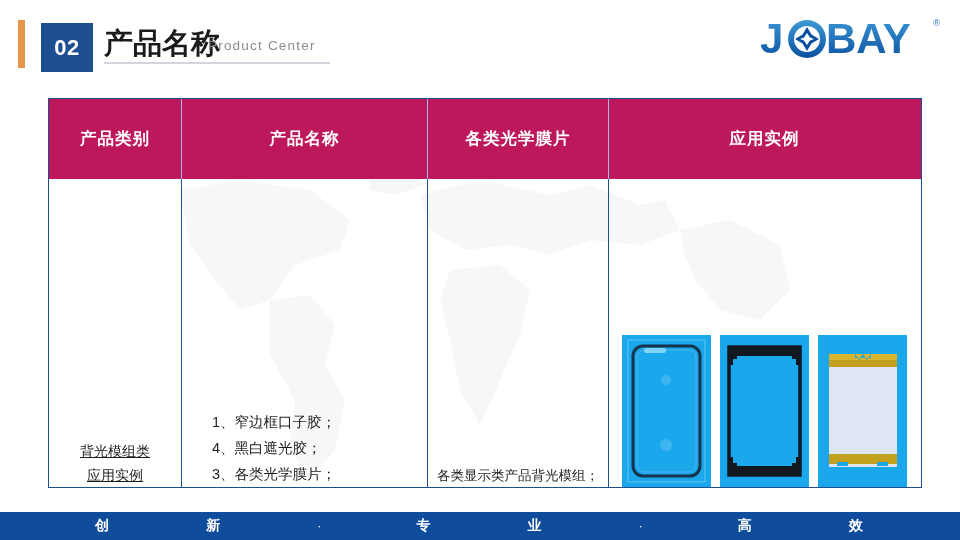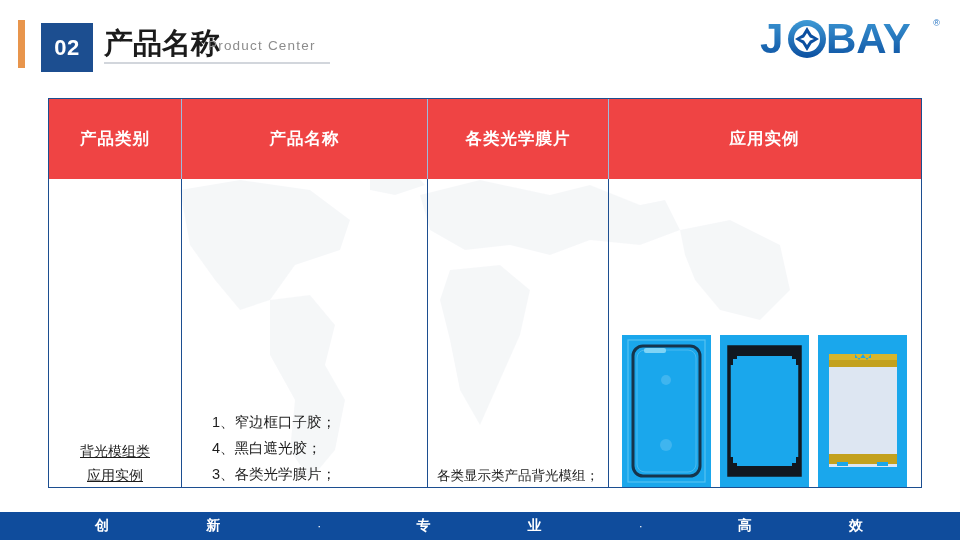--- a/index.html
+++ b/index.html
@@ -76,21 +76,21 @@
   
   .table {
     position: absolute;
     left: 48px; top: 98px;
     width: 874px; height: 390px;
     border: 1.5px solid #1c4e90;
   }
   .thead {
     display: flex;
     height: 80px;
-    background: #ef4444;
+    background: #be185d;
   }
   .thead .th {
     display: flex; align-items: center; justify-content: center;
     color: #ffffff;
     font-size: 16.5px;
     font-weight: bold;
     letter-spacing: 1px;
     border-right: 1.5px solid #9dbbdd;
     position: relative;
   }

